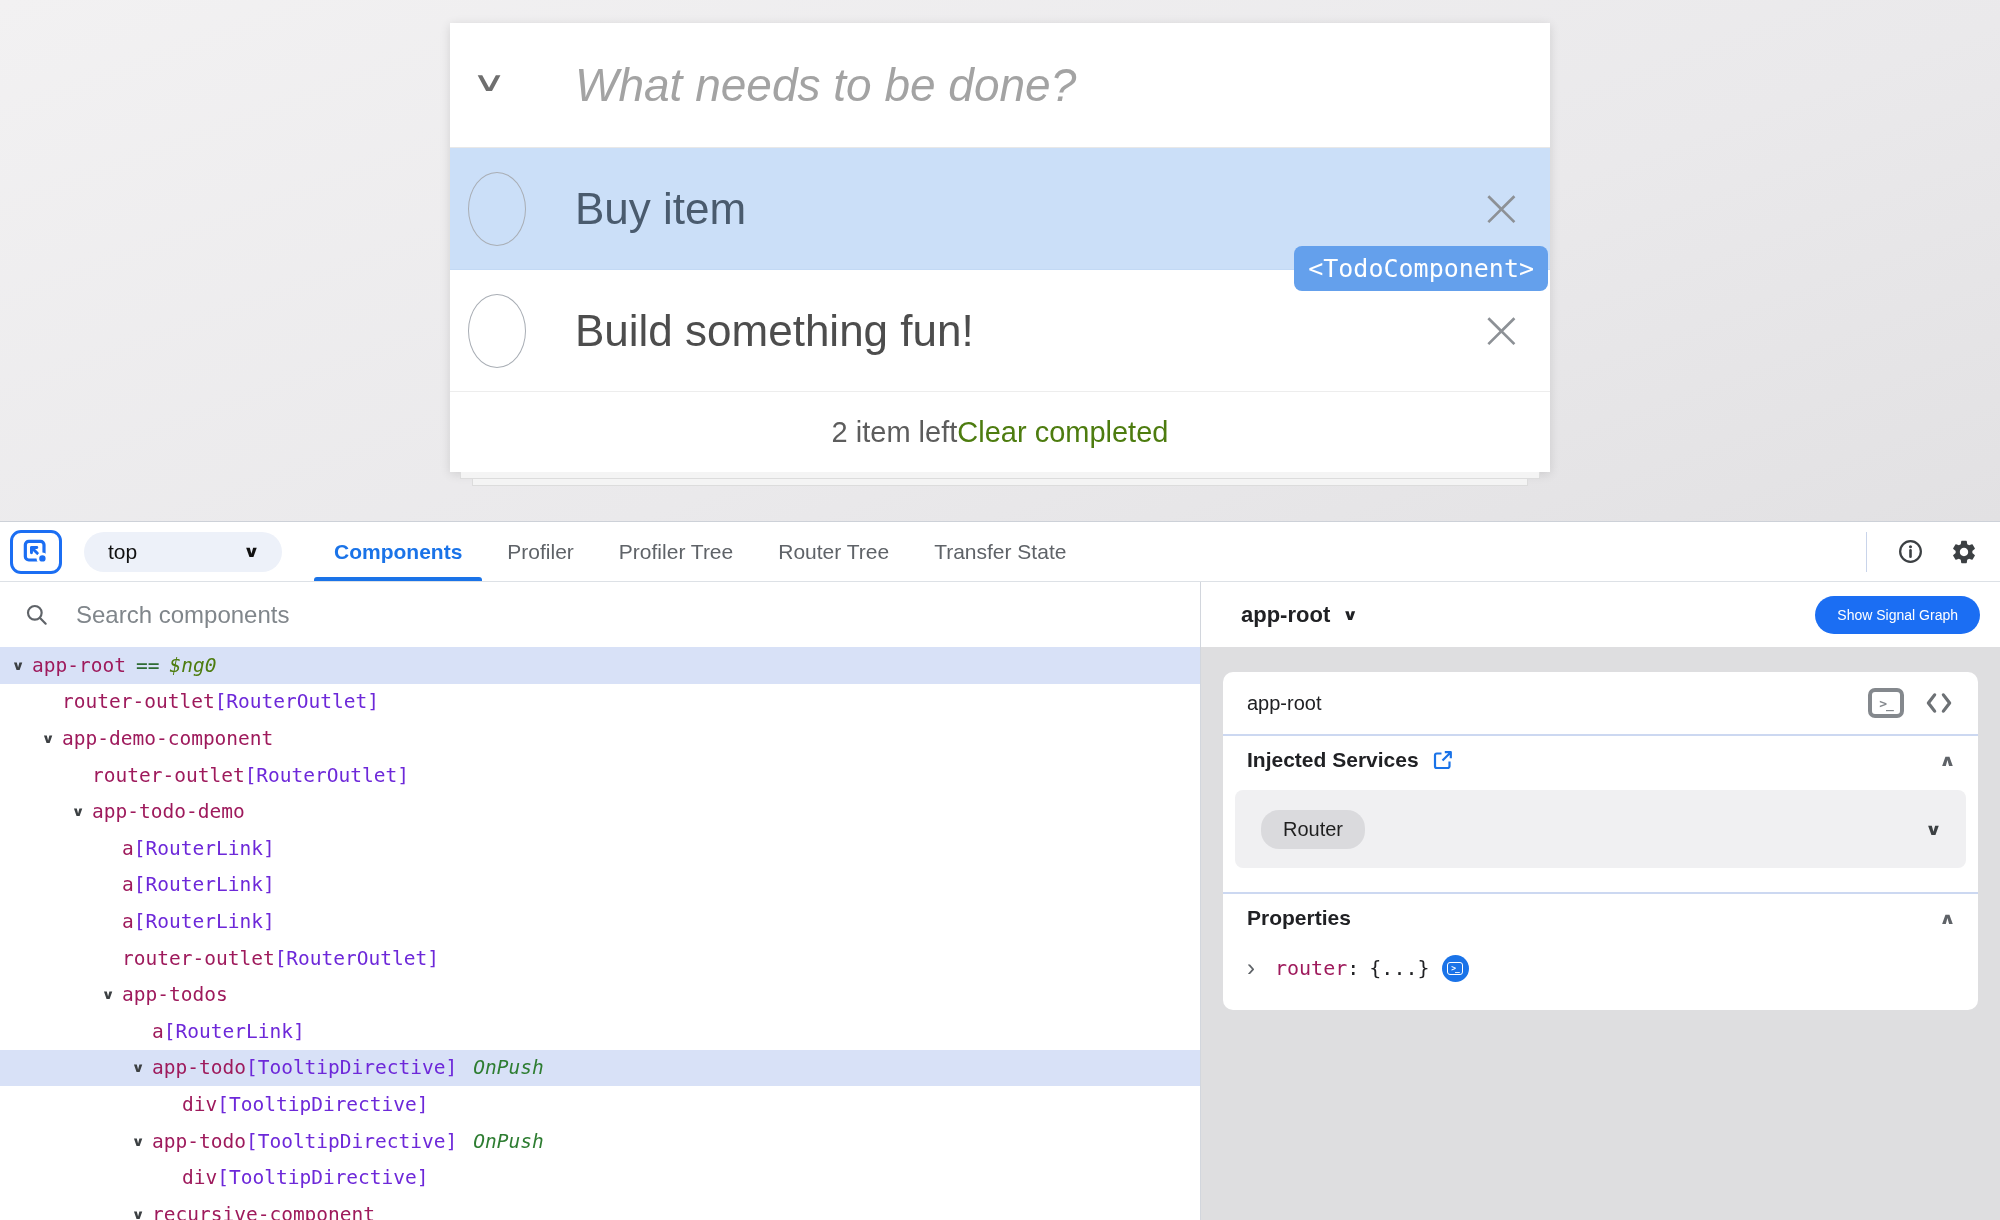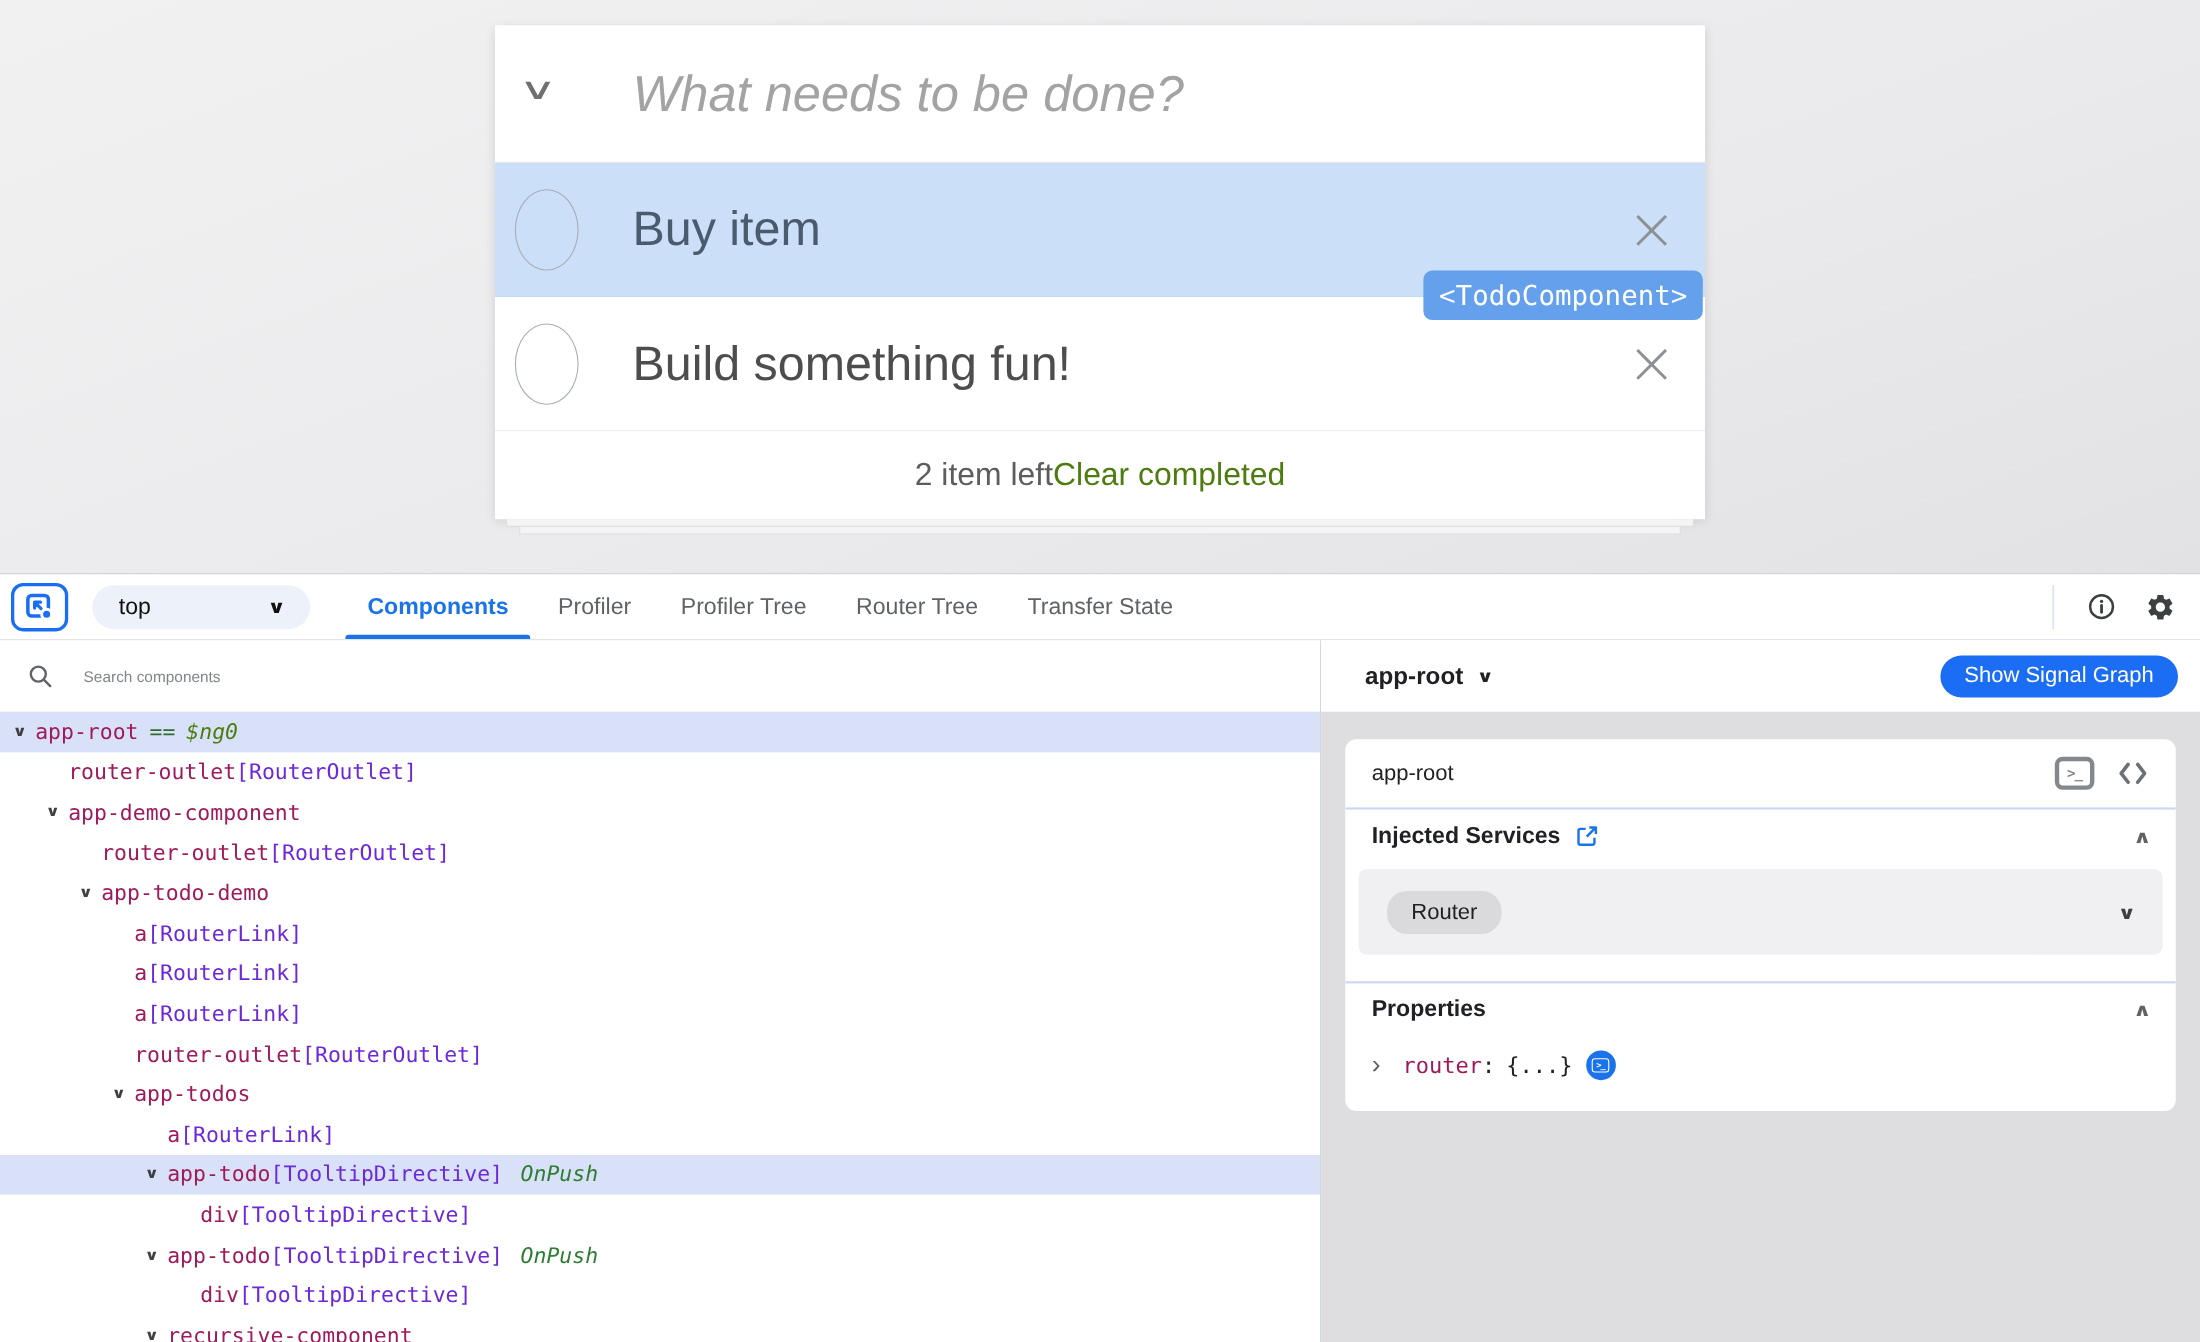--- a/index.html
+++ b/index.html
@@ -55,42 +55,42 @@
                        background:#1a73e8; border-radius:3px 3px 0 0; }
   .topbar-right { margin-left:auto; display:flex; align-items:center; gap:26px; margin-right:22px; }
   .vdiv { width:1px; height:40px; background:#c9d4ea; margin-right:4px; }
   .icon-btn { background:none; border:0; padding:0; display:flex; align-items:center; cursor:pointer; }
 
   .dt-body { display:flex; height:638px; overflow:hidden; }
 
   
   .dt-left { width:1200px; position:relative; overflow:hidden; }
   .search-row { height:65px; display:flex; align-items:center; padding-left:24px; }
-  .search-input { border:0; outline:0; font-size:14px; color:#202124; margin-left:26px; width:1000px; background:transparent; }
+  .search-input { border:0; outline:0; font-size:24px; color:#202124; margin-left:26px; width:1000px; background:transparent; }
   .search-input::placeholder { color:#80868b; }
   .trow { height:36.6px; display:flex; align-items:center; position:relative;
           font-family:"DejaVu Sans Mono",monospace; font-size:19.5px; white-space:pre;
           padding-left:calc(32px + var(--l)*30px); cursor:pointer; }
   .trow.sel { background:#d8e1f7; }
   .texp { position:absolute; left:calc(8px + var(--l)*30px); width:20px; text-align:center;
           font-family:"DejaVu Sans",sans-serif; font-size:13px; font-weight:bold; color:#3c4043;
           transform:scaleX(1.25); }
   .tname { color:#9e1a5c; }
   .tdir  { color:#6d28d9; }
   .tmode { color:#2e7d32; font-style:italic; margin-left:16px; }
   .top-op { color:#2e6b33; margin:0 10px; }
   .tref  { color:#4d7c0f; font-style:italic; }
 
   
   .dt-right { width:800px; border-left:1px solid #d2d6dd; display:flex; flex-direction:column; }
   .rp-header { height:65px; background:#fff; display:flex; align-items:center; padding:0 20px 0 40px; }
   .rp-title { font-size:22px; font-weight:bold; color:#202124; display:flex; align-items:center; gap:14px; cursor:pointer; }
   .rp-title .chev-glyph { font-size:15px; color:#202124; }
   .signal-btn { margin-left:auto; height:38px; border-radius:19px; background:#1b6ef3; color:#fff; border:0;
-                font-size:20px; padding:0 22px; cursor:pointer; }
+                font-size:14px; padding:0 22px; cursor:pointer; }
   .rp-content { flex:1; background:#dedee0; padding:25px 22px; }
   .rp-card { background:#fff; border-radius:10px; overflow:hidden; }
   .card-head { height:62px; display:flex; align-items:center; padding:0 24px; font-size:20px; color:#202124; }
   .card-icons { margin-left:auto; display:flex; align-items:center; gap:20px; }
   .console-icon { width:36px; height:30px; border:4px solid #84888d; border-radius:7px; background:#fff;
                   display:flex; align-items:center; justify-content:center;
                   font:bold 13px "DejaVu Sans Mono",monospace; color:#84888d; letter-spacing:-1px; }
   .card-div { border-top:2px solid #ccd8f1; }
   .sec-head { display:flex; align-items:center; padding:12px 24px 12px; font-size:21px; font-weight:700;
               color:#202124; gap:12px; }

